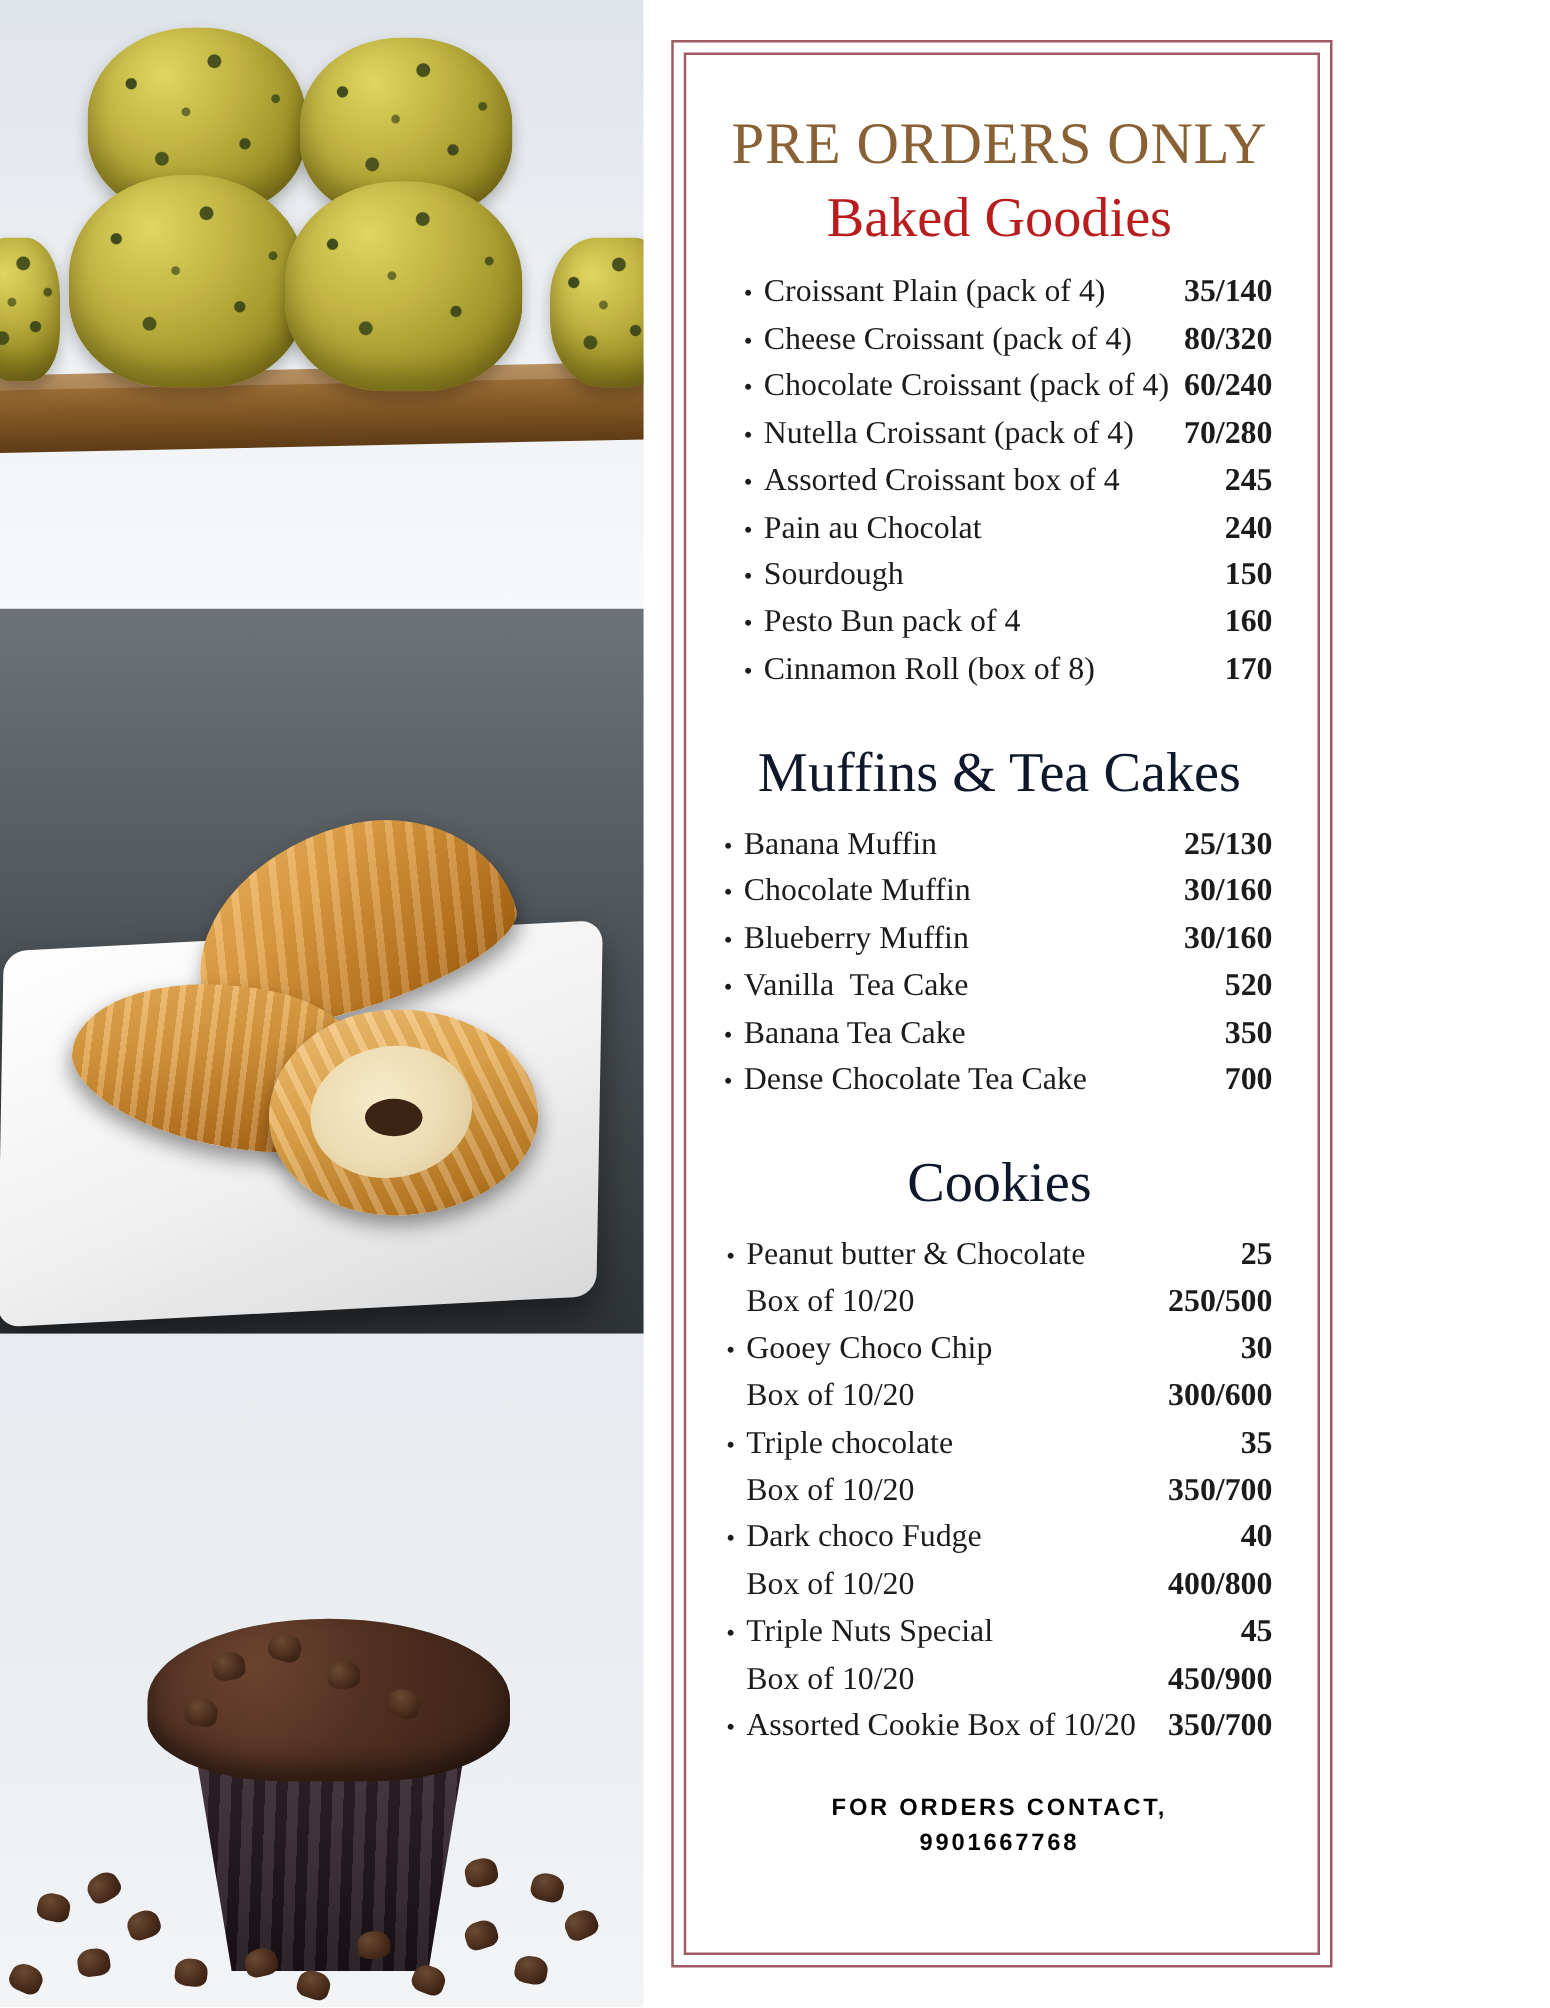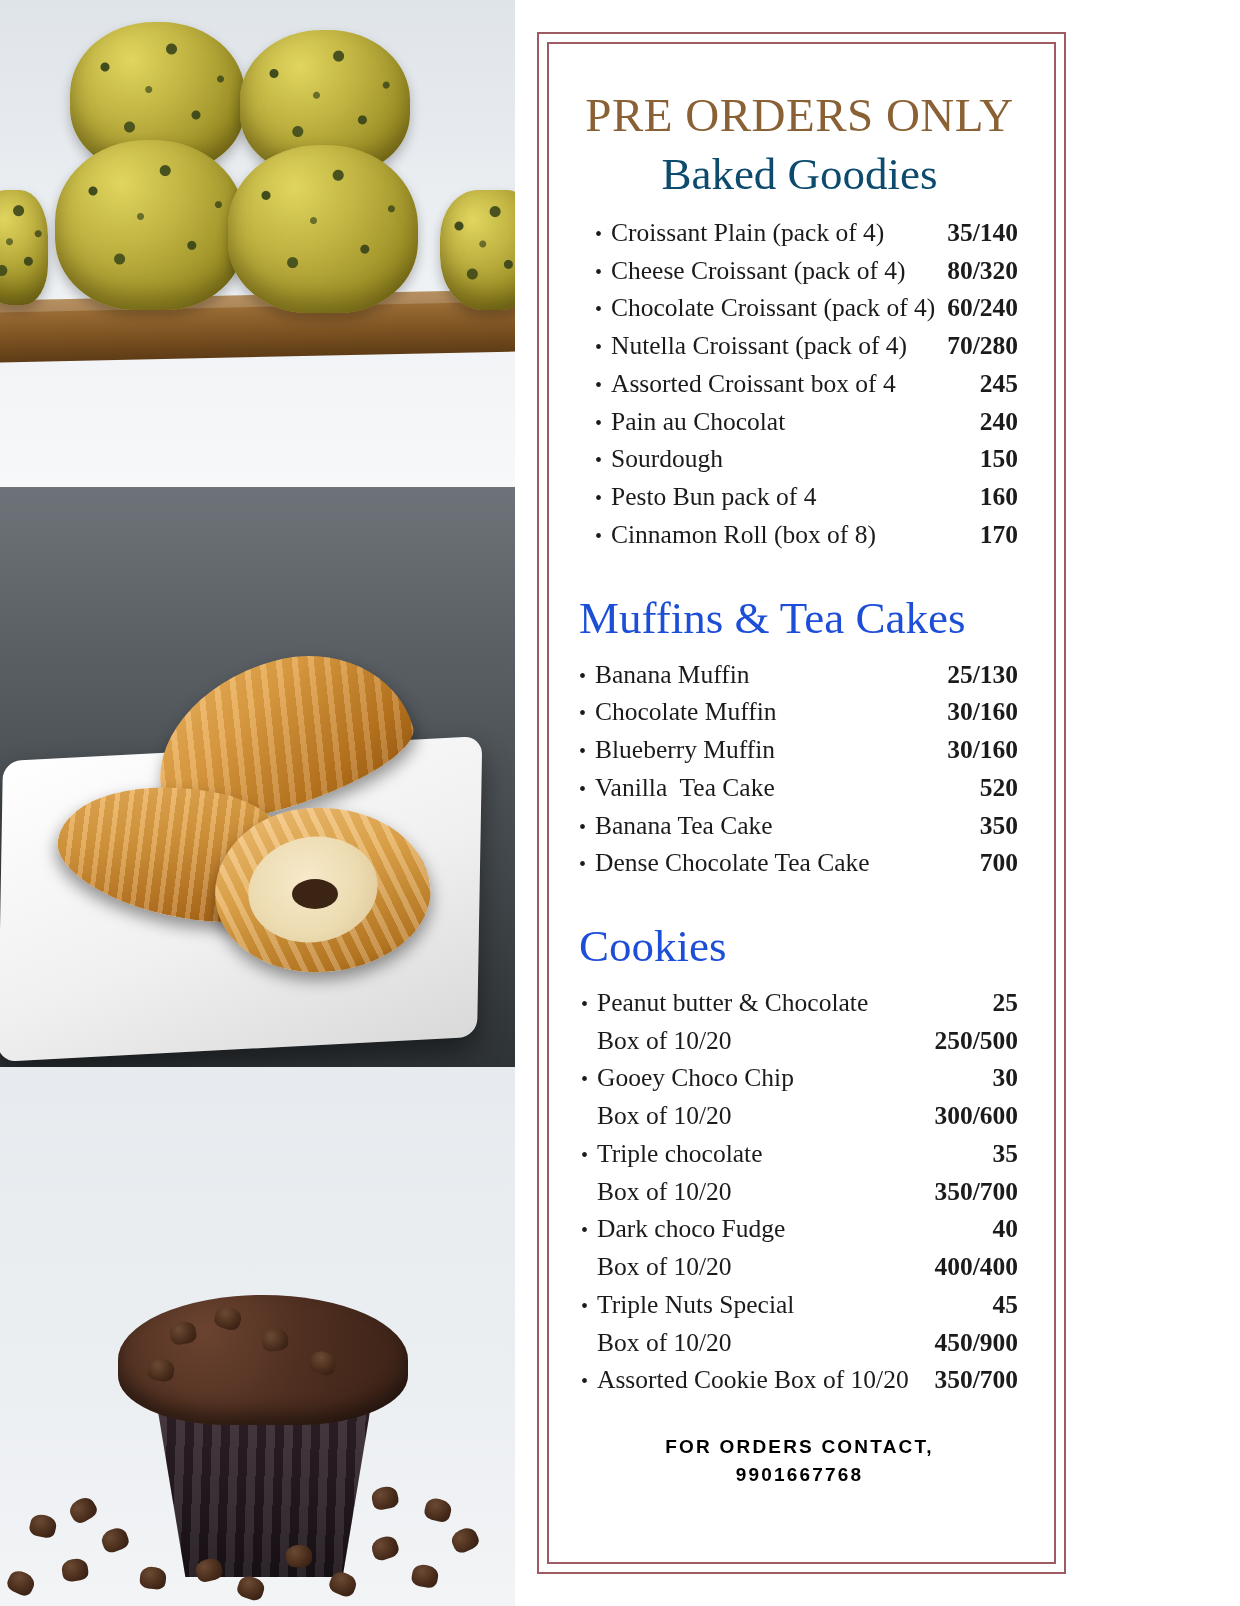--- a/index.html
+++ b/index.html
@@ -204,28 +204,28 @@
     text-align: center;
     font-size: 47px;
     color: #8a6134;
     letter-spacing: 0.5px;
     margin: 24px 0 2px 0;
     font-weight: normal;
   }
   .title-sub {
     text-align: center;
     font-size: 45px;
-    color: #0c4a6e;
+    color: #b91c1c;
     margin: 6px 0 14px 0;
     font-weight: normal;
   }
   .section-head {
-    text-align: left;
+    text-align: center;
     font-size: 45px;
-    color: #1d4ed8;
+    color: #0f172a;
     margin: 38px 0 12px 0;
     font-weight: normal;
   }
   .items {
     list-style: none;
     margin: 0;
     padding: 0;
   }
   .item {
     display: flex;
@@ -439,21 +439,21 @@
           <span class="price">350/700</span>
         </li>
         <li class="item">
           <span class="bullet">•</span>
           <span class="name">Dark choco Fudge</span>
           <span class="price">40</span>
         </li>
         <li class="item">
           <span class="nobullet"></span>
           <span class="name">Box of 10/20</span>
-          <span class="price">400/400</span>
+          <span class="price">400/800</span>
         </li>
         <li class="item">
           <span class="bullet">•</span>
           <span class="name">Triple Nuts Special</span>
           <span class="price">45</span>
         </li>
         <li class="item">
           <span class="nobullet"></span>
           <span class="name">Box of 10/20</span>
           <span class="price">450/900</span>

